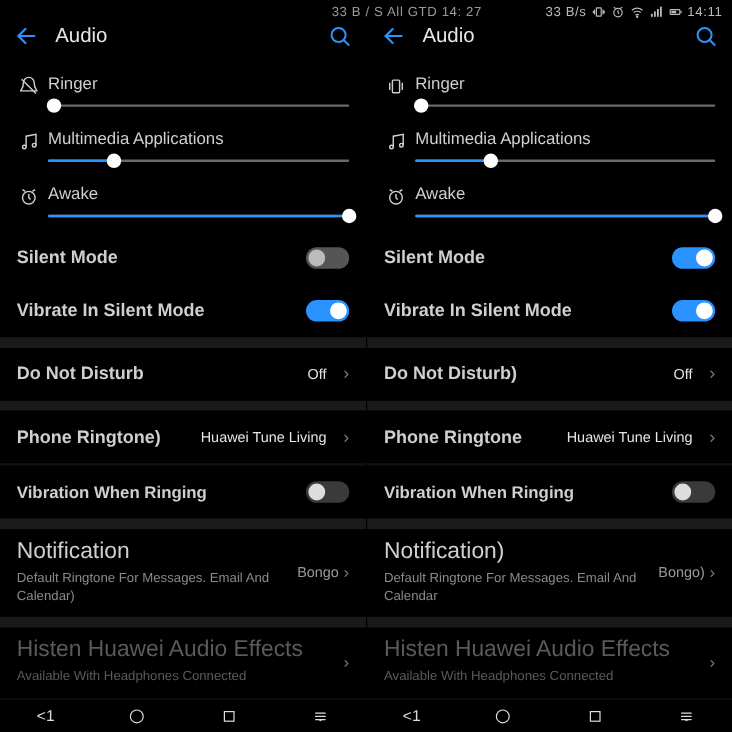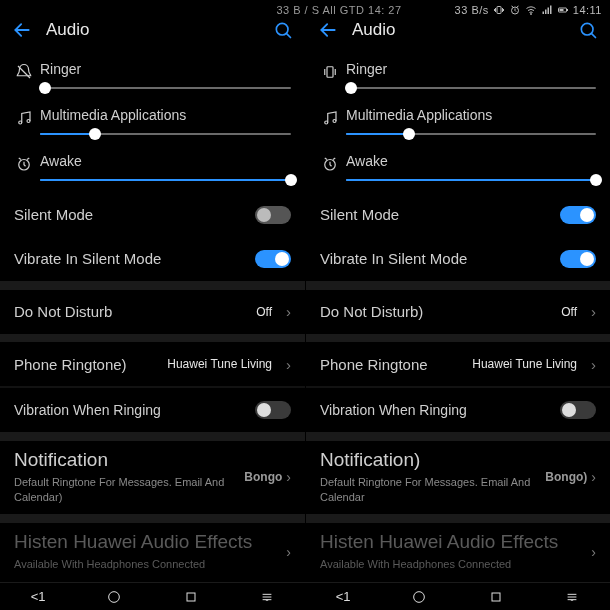--- a/index.html
+++ b/index.html
@@ -94,20 +94,21 @@
     display: flex;
     align-items: center;
     padding: 12px 14px;
     min-height: 44px;
     gap: 10px;
   }
   .toggle-row .label, .link-row .label {
     color: #cfcfcf;
     font-size: 15px;
     flex: 1;
+    font-weight: bold;
   }
   .link-row .value {
     color: #e5e5e5;
     font-size: 12px;
     margin-right:4px;
   }
   .link-row .chev { color:#7a7a7a; font-size:15px;}
   .switch {
     width: 36px; height: 18px; border-radius: 10px;
     position: relative;
@@ -140,21 +141,20 @@
   }
   .sub-desc {
     color: #8a8a8a;
     font-size: 11px;
     line-height: 1.35;
   }
   .sub-val {
     color: #9a9a9a;
     font-size: 12px;
     margin-right:4px;
-    font-weight:bold;
   }
   .sub-block .chev { color:#7a7a7a; font-size:14px;}
   .dim .sub-title, .dim .sub-desc { color:#5a5a5a; }
   .navbar {
     height: 28px;
     background: #000;
     display: flex;
     align-items: center;
     justify-content: space-around;
     border-top: 1px solid #1a1a1a;

